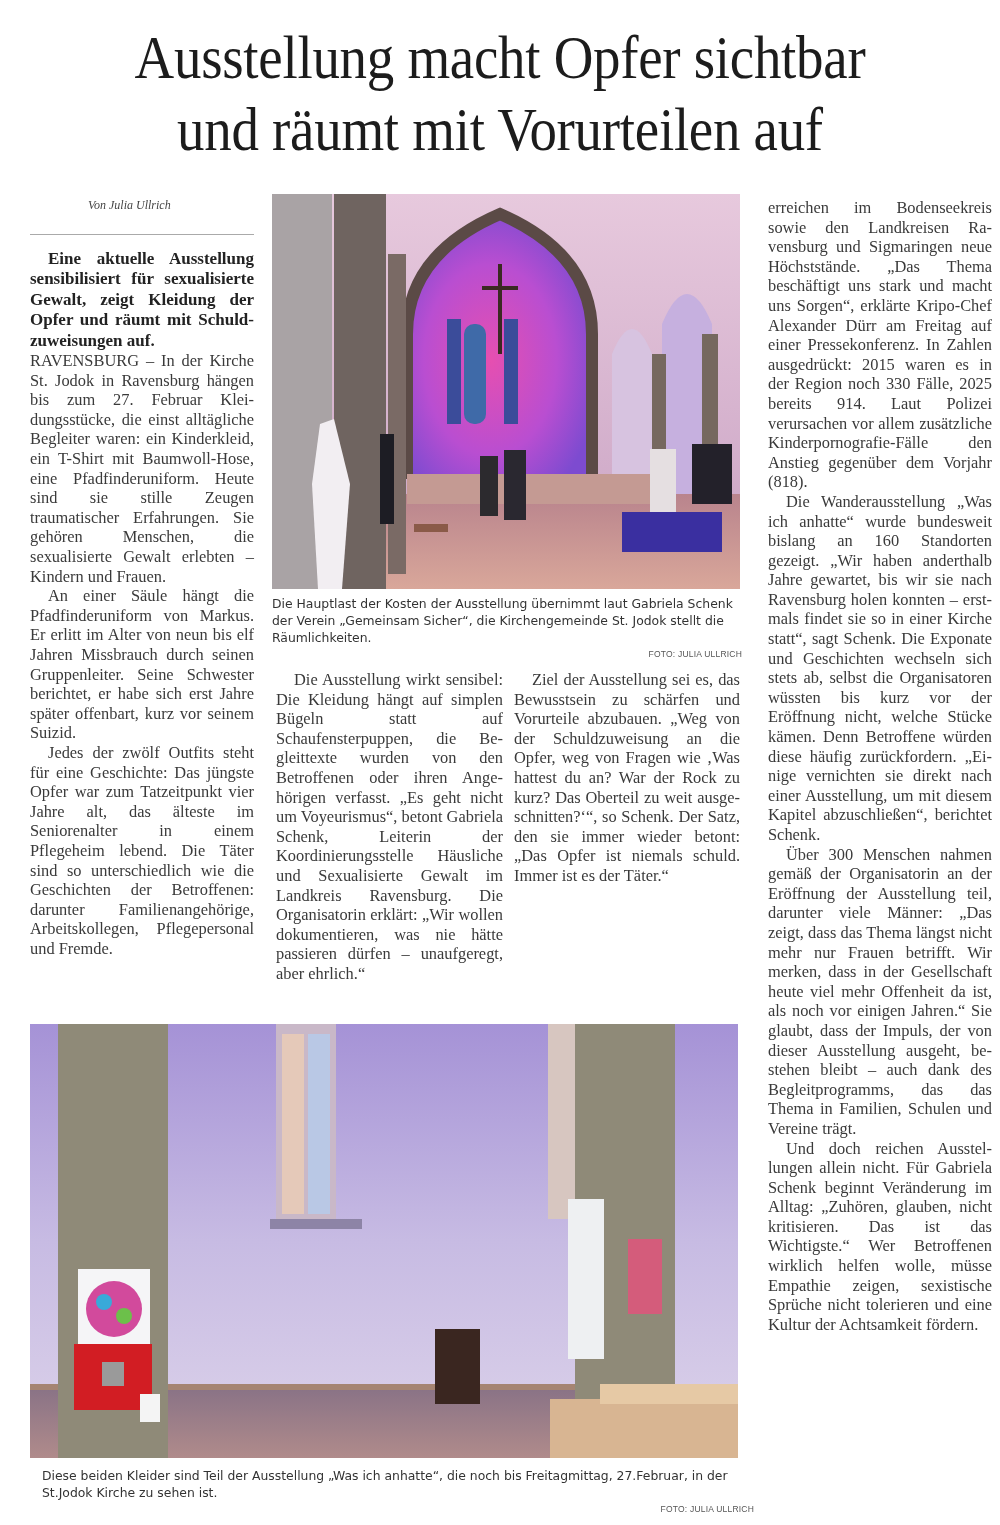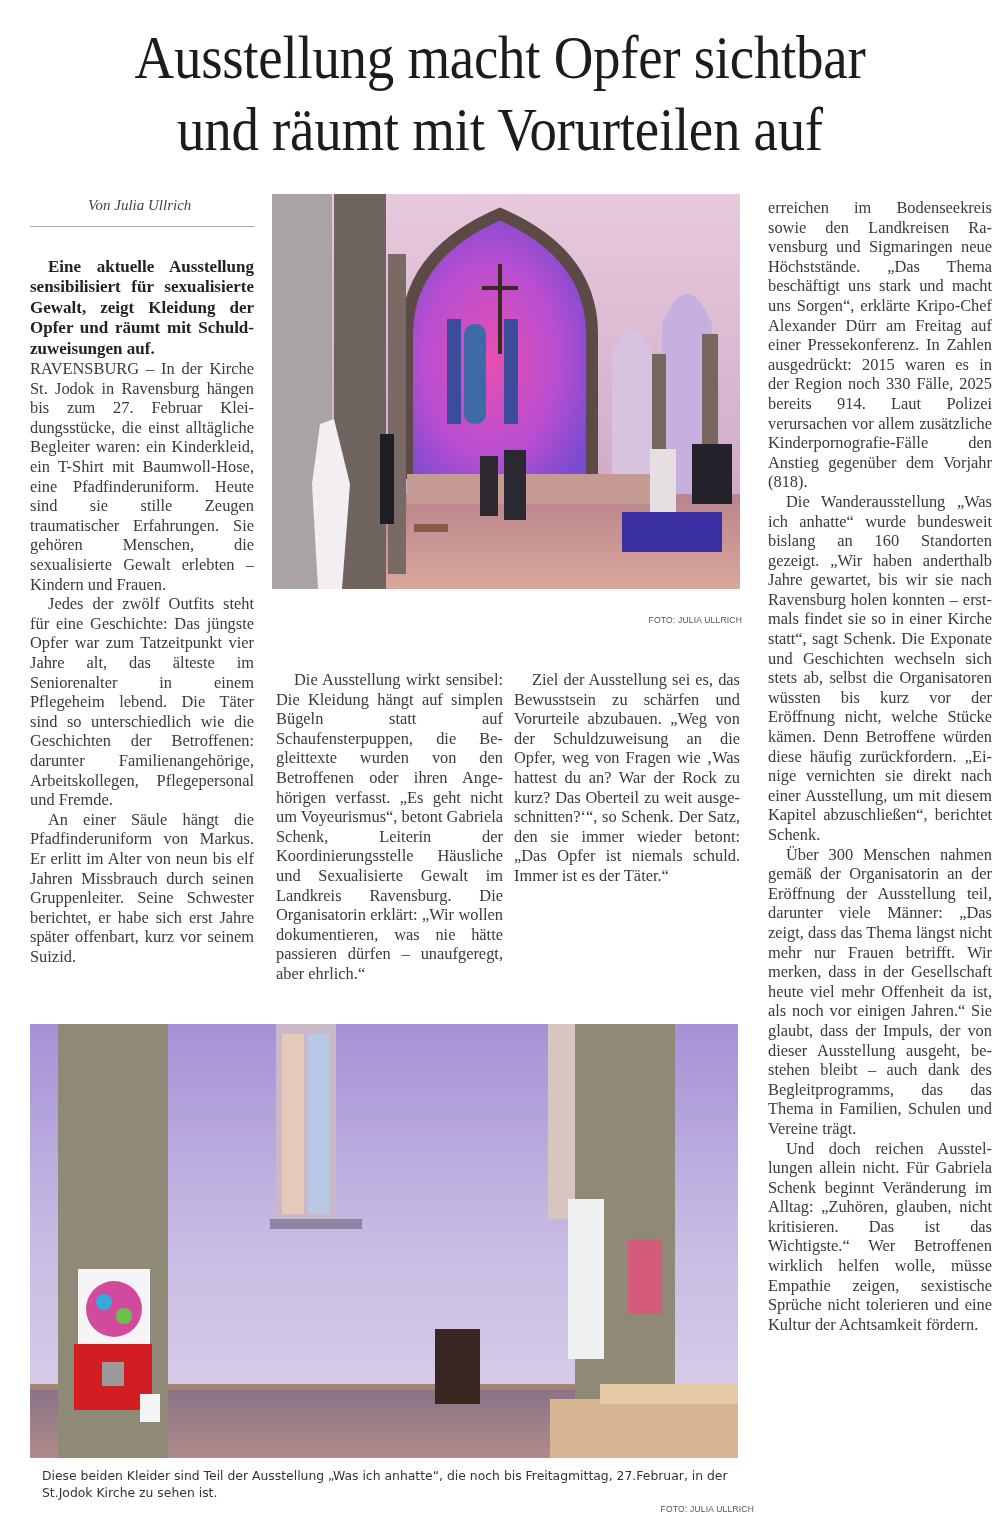--- a/index.html
+++ b/index.html
@@ -16,22 +16,22 @@
     color: #3a3a3a; text-align: justify; hyphens: manual;
   }
   .body-text p { margin: 0; text-indent: 18px; }
   .body-text p.noindent { text-indent: 0; }
   .col { position: absolute; }
   .col1 { left: 30px; top: 196px; width: 224px; }
   .col2 { left: 276px; top: 670px; width: 227px; }
   .col3 { left: 514px; top: 670px; width: 226px; }
   .col4 { left: 758px; top: 198px; width: 224px; margin-left: 10px; }
   .byline {
-    font-family: "Liberation Serif", "DejaVu Serif", serif; font-style: italic; font-size: 15px;
-    color: #444; padding-left: 58px; padding-bottom: 10px; border-bottom: 1px solid #aaa; margin-bottom: 30px;
+    font-family: "Liberation Serif", "DejaVu Serif", serif; font-style: italic; font-size: 12px;
+    color: #444; padding-left: 58px; padding-bottom: 18px; border-bottom: 1px solid #aaa; margin-bottom: 14px;
   }
   .lead {
     font-family: "Liberation Serif", "DejaVu Serif", serif; font-weight: bold; font-size: 17px;
     line-height: 20.5px; color: #222; text-align: justify; margin: 0 0 15px 0;
   }
   .photo { position: absolute; overflow: hidden; }
   .photo1 { left: 272px; top: 194px; width: 468px; height: 395px; background: #b77aa6; }
   .photo2 { left: 30px; top: 1024px; width: 708px; height: 434px; background: #b8a9d6; }
   .caption {
     position: absolute; font-family: "DejaVu Sans", "Liberation Sans", sans-serif;
@@ -50,22 +50,22 @@
 
 <h1 class="headline">
   <span>Ausstellung macht Opfer sichtbar</span>
   <span>und räumt mit Vorurteilen auf</span>
 </h1>
 
 <div class="col col1 body-text">
   <div class="byline">Von Julia Ullrich</div>
   <p class="lead">Eine aktuelle Ausstellung sensibilisiert für sexualisier­te Gewalt, zeigt Kleidung der Opfer und räumt mit Schuld­zuweisungen auf.</p>
   <p class="noindent">RAVENSBURG – In der Kirche St. Jodok in Ravensburg hän­gen bis zum 27. Februar Klei­dungsstücke, die einst alltägli­che Begleiter waren: ein Kin­derkleid, ein T-Shirt mit Baumwoll-Hose, eine Pfadfin­deruniform. Heute sind sie stille Zeugen traumatischer Erfahrungen. Sie gehören Menschen, die sexualisierte Gewalt erlebten – Kindern und Frauen.</p>
+  <p>An einer Säule hängt die Pfadfinderuniform von Mar­kus. Er erlitt im Alter von neun bis elf Jahren Miss­brauch durch seinen Grup­penleiter. Seine Schwester be­richtet, er habe sich erst Jahre später offenbart, kurz vor sei­nem Suizid.</p>
   <p>Jedes der zwölf Outfits steht für eine Geschichte: Das jüngste Opfer war zum Tat­zeitpunkt vier Jahre alt, das äl­teste im Seniorenalter in einem Pflegeheim lebend. Die Täter sind so unterschiedlich wie die Geschichten der Be­troffenen: darunter Familien­angehörige, Arbeitskollegen, Pflegepersonal und Fremde.</p>
-  <p>An einer Säule hängt die Pfadfinderuniform von Mar­kus. Er erlitt im Alter von neun bis elf Jahren Miss­brauch durch seinen Grup­penleiter. Seine Schwester be­richtet, er habe sich erst Jahre später offenbart, kurz vor sei­nem Suizid.</p>
 </div>
 
 <div class="photo photo1">
   <svg width="468" height="395" viewBox="0 0 468 395">
     <defs>
       <linearGradient id="g1wall" x1="0" y1="0" x2="0" y2="1">
         <stop offset="0" stop-color="#e7c9dd"></stop>
           <stop offset="1" stop-color="#c9a2c3"></stop>
       </linearGradient>
       <radialGradient id="g1choir" cx="0.45" cy="0.55" r="0.6">
@@ -110,20 +110,21 @@
     <rect x="232" y="256" width="22" height="70" fill="#2a2830"></rect>
     <rect x="378" y="255" width="26" height="100" fill="#e5dfe1"></rect>
     <rect x="420" y="250" width="40" height="60" fill="#23212a"></rect>
 
     <rect x="350" y="318" width="100" height="40" fill="#3a2fa0"></rect>
 
     <rect x="142" y="330" width="34" height="8" fill="#8a5a48"></rect>
   </svg>
 </div>
 <div class="caption caption1">
+  <span>Die Hauptlast der Kosten der Ausstellung übernimmt laut Gabriela Schenk der Verein „Gemeinsam Sicher“, die Kirchengemeinde St. Jo­dok stellt die Räumlichkeiten.</span>
   <span class="credit">FOTO: JULIA ULLRICH</span>
 </div>
 
 <div class="col col2 body-text">
   <p>Die Ausstellung wirkt sen­sibel: Die Kleidung hängt auf simplen Bügeln statt auf Schaufensterpuppen, die Be­gleittexte wurden von den Betroffenen oder ihren Ange­hörigen verfasst. „Es geht nicht um Voyeurismus“, be­tont Gabriela Schenk, Leite­rin der Koordinierungsstelle Häusliche und Sexualisierte Gewalt im Landkreis Ravens­burg. Die Organisatorin er­klärt: „Wir wollen dokumen­tieren, was nie hätte passie­ren dürfen – unaufgeregt, aber ehrlich.“</p>
 </div>
 
 <div class="col col3 body-text">
   <p>Ziel der Ausstellung sei es, das Bewusstsein zu schärfen und Vorurteile abzubauen. „Weg von der Schuldzuwei­sung an die Opfer, weg von Fragen wie ‚Was hattest du an? War der Rock zu kurz? Das Oberteil zu weit ausge­schnitten?‘“, so Schenk. Der Satz, den sie immer wieder betont: „Das Opfer ist nie­mals schuld. Immer ist es der Täter.“</p>
 </div>

